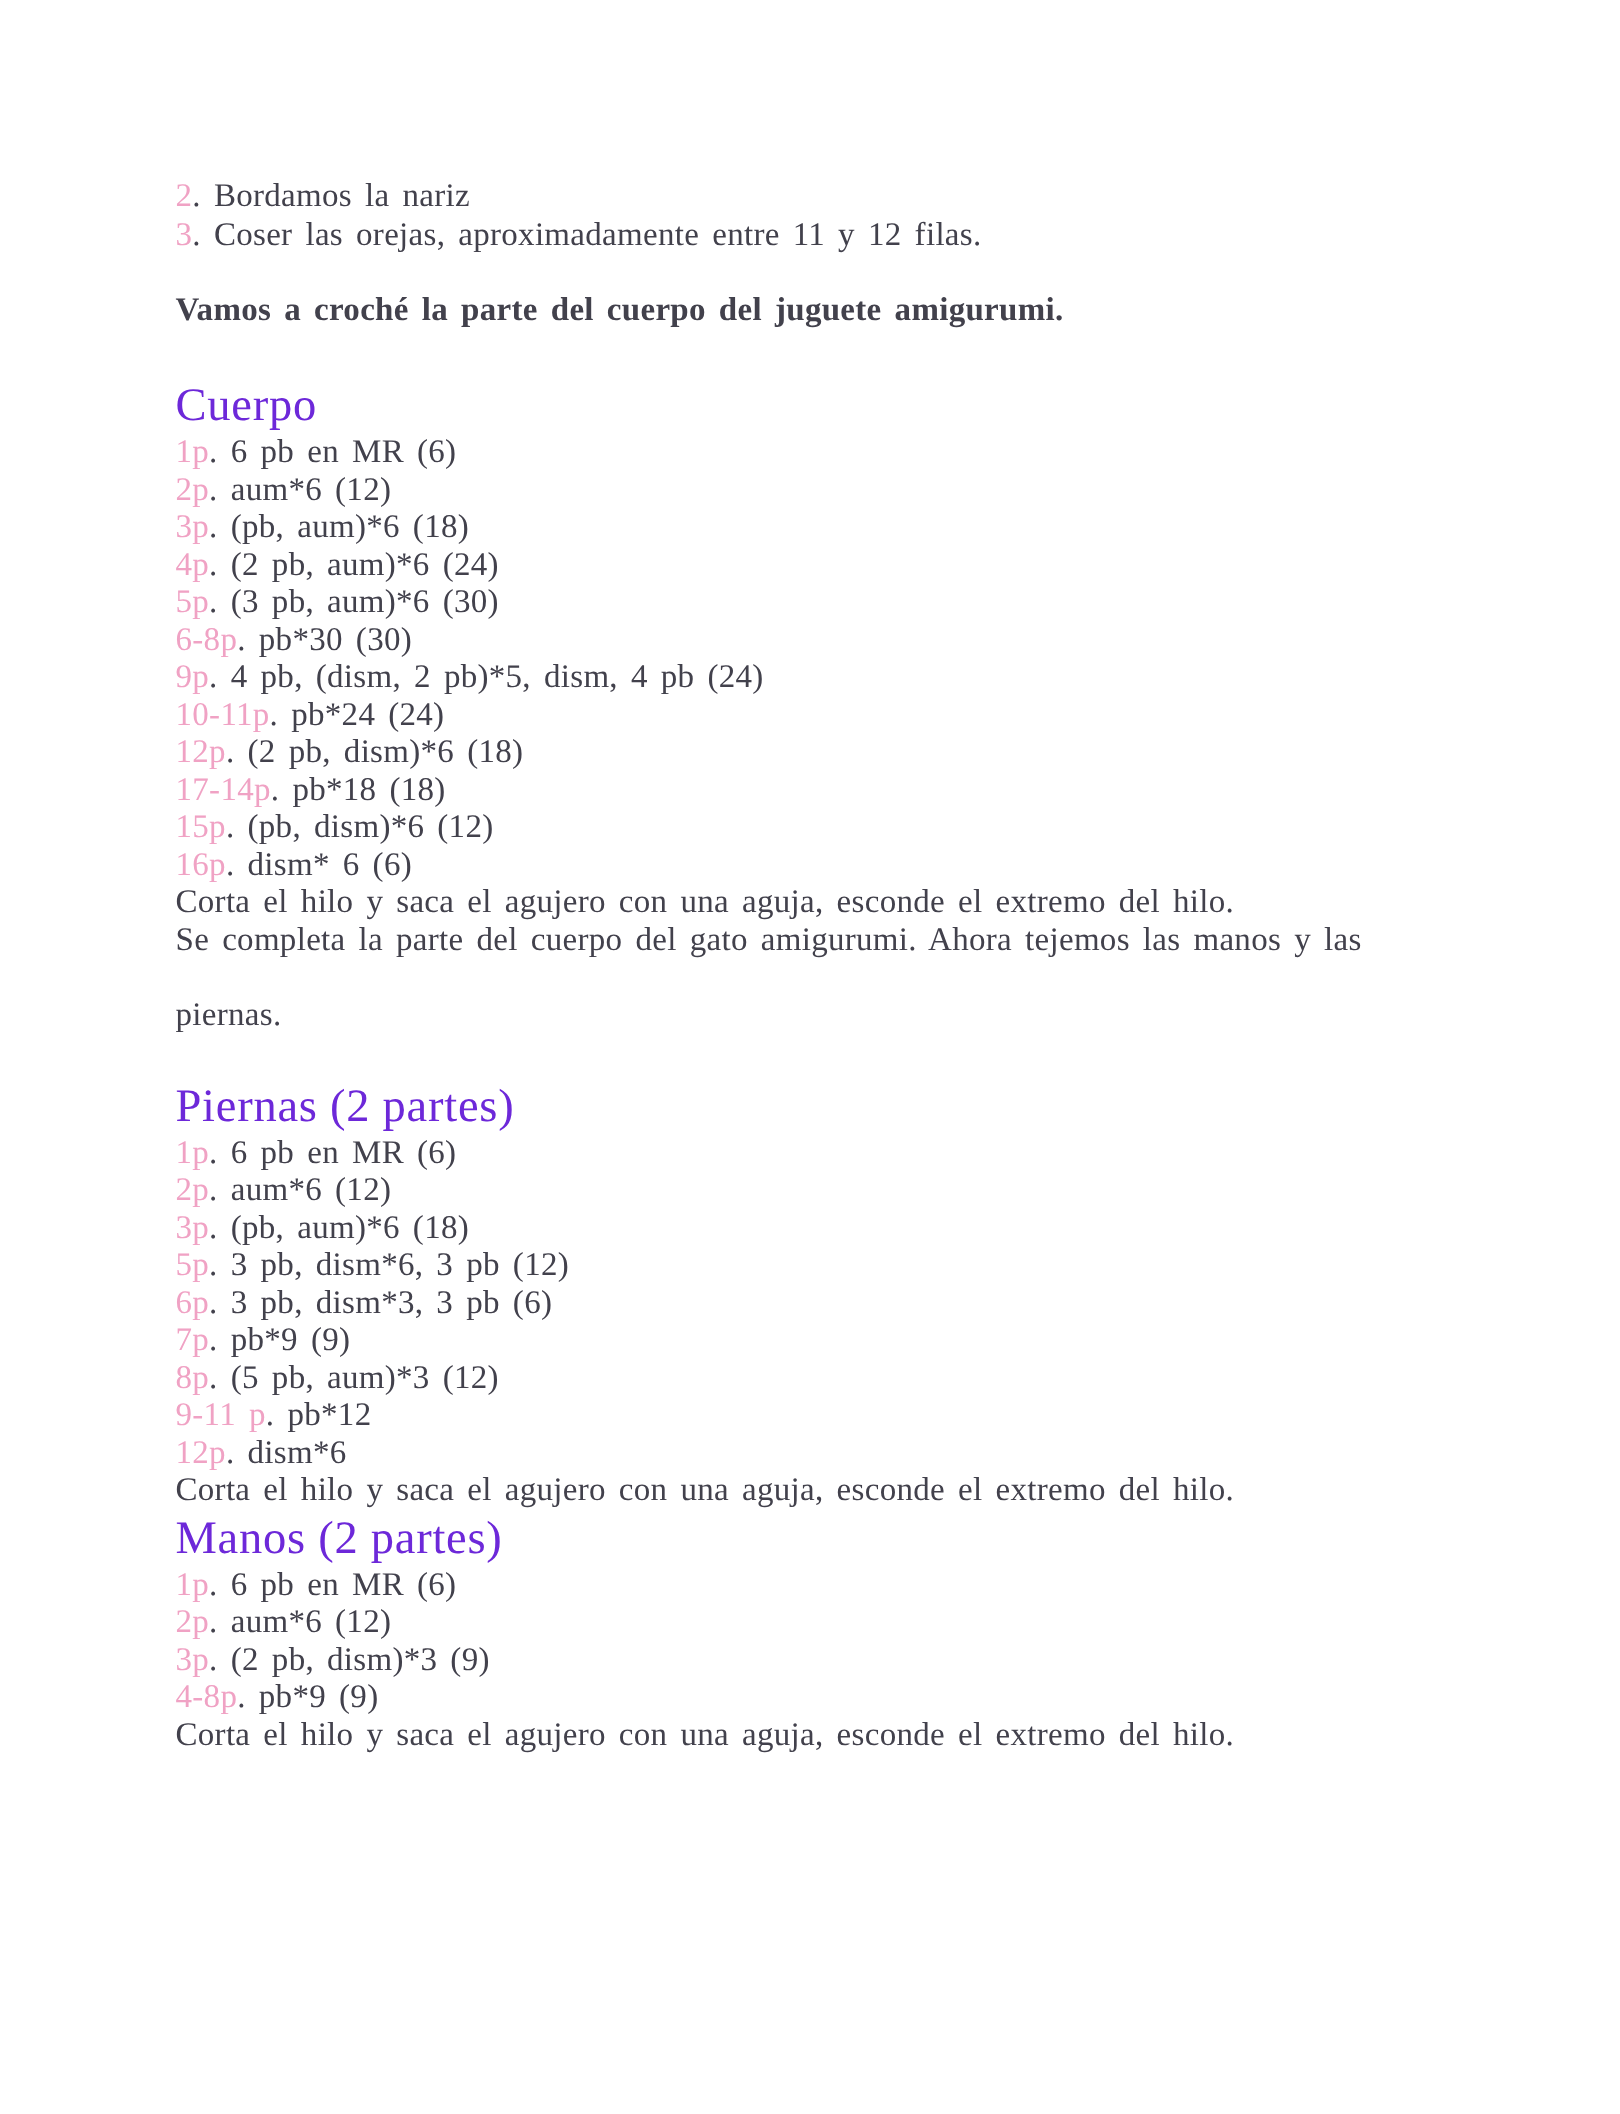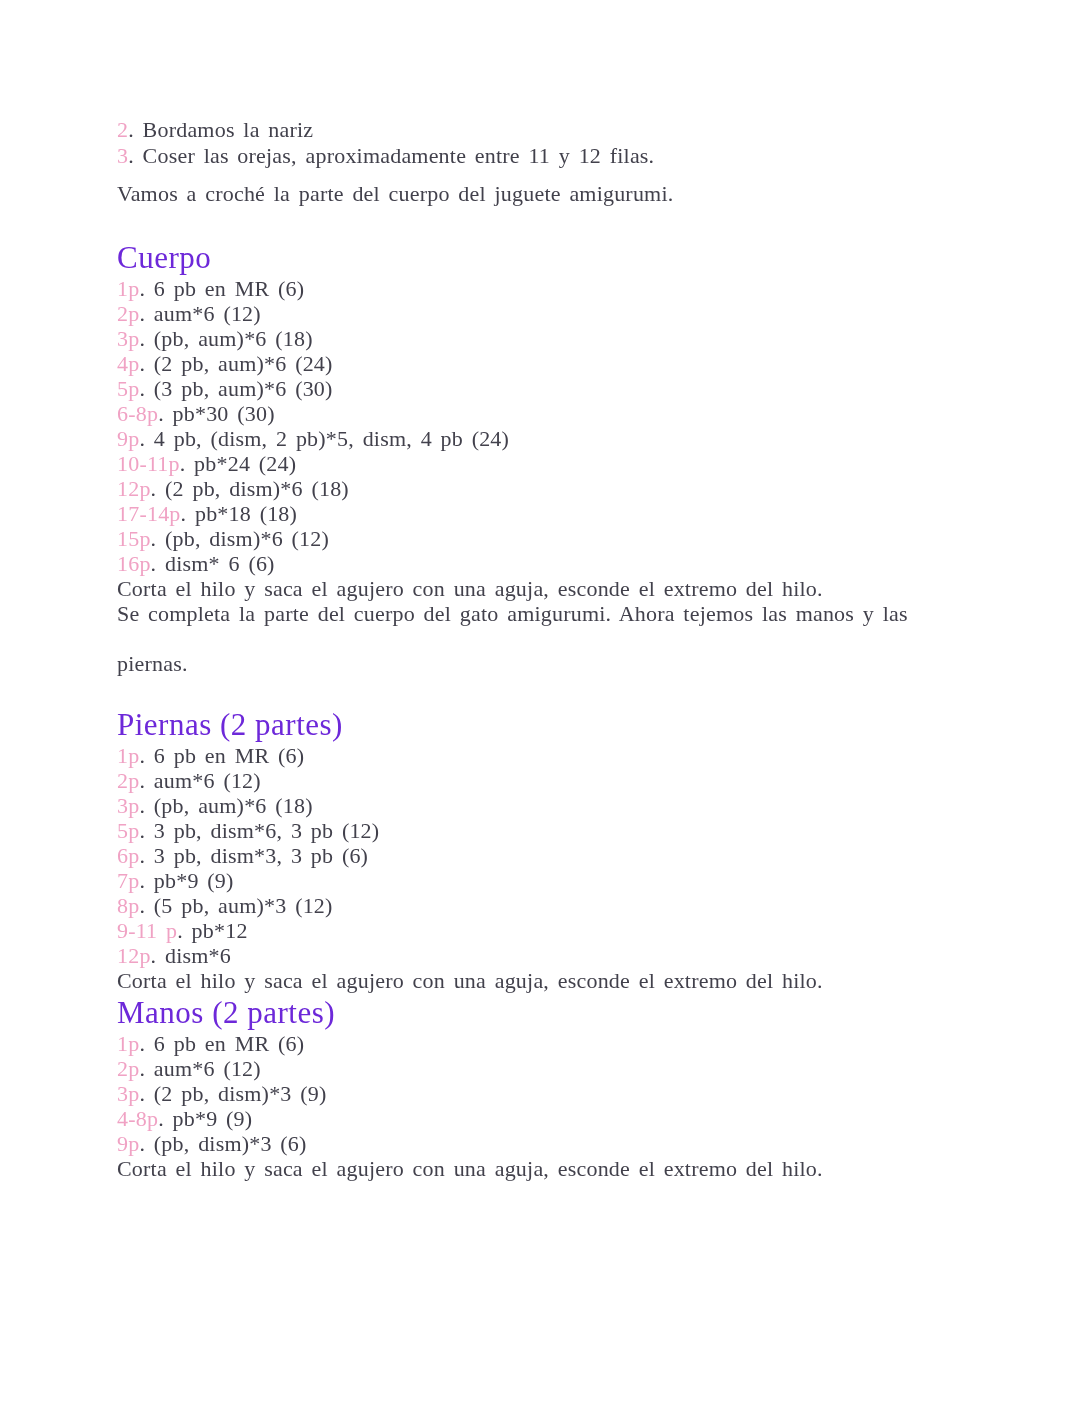--- a/index.html
+++ b/index.html
@@ -22,21 +22,22 @@
     font-size: 22px;
   }
   .body-line {
     margin: 0;
     line-height: 26px;
     letter-spacing: 0.2px;
     word-spacing: 3px;
     white-space: nowrap;
   }
   .para-vamos {
-    margin-top: 12px;
+    margin-top: 24px;
+    font-weight: bold;
   }
   .row {
     margin: 0;
     line-height: 25px;
     letter-spacing: 0.2px;
     word-spacing: 3px;
     white-space: nowrap;
   }
   .row-label { color: #f0a2c4; }
   .after-line {
@@ -104,18 +105,17 @@
           <p class="row"><span class="row-label">9-11 p</span><span>. pb*12</span></p>
           <p class="row"><span class="row-label">12p</span><span>. dism*6</span></p>
           <p class="after-line">Corta el hilo y saca el agujero con una aguja, esconde el extremo del hilo.</p>
         </div>
         <div class="pattern-section section-2">
           <h2 class="section-title">Manos (2 partes)</h2>
           <p class="row"><span class="row-label">1p</span><span>. 6 pb en MR (6)</span></p>
           <p class="row"><span class="row-label">2p</span><span>. aum*6 (12)</span></p>
           <p class="row"><span class="row-label">3p</span><span>. (2 pb, dism)*3 (9)</span></p>
           <p class="row"><span class="row-label">4-8p</span><span>. pb*9 (9)</span></p>
-          <p class="row"><span class="row-label">9p</span><span>. (pb, dism)*3 (6)</span></p>
           <p class="after-line">Corta el hilo y saca el agujero con una aguja, esconde el extremo del hilo.</p>
         </div>
       </div>
   </div>
 </div>
 
 </body></html>

